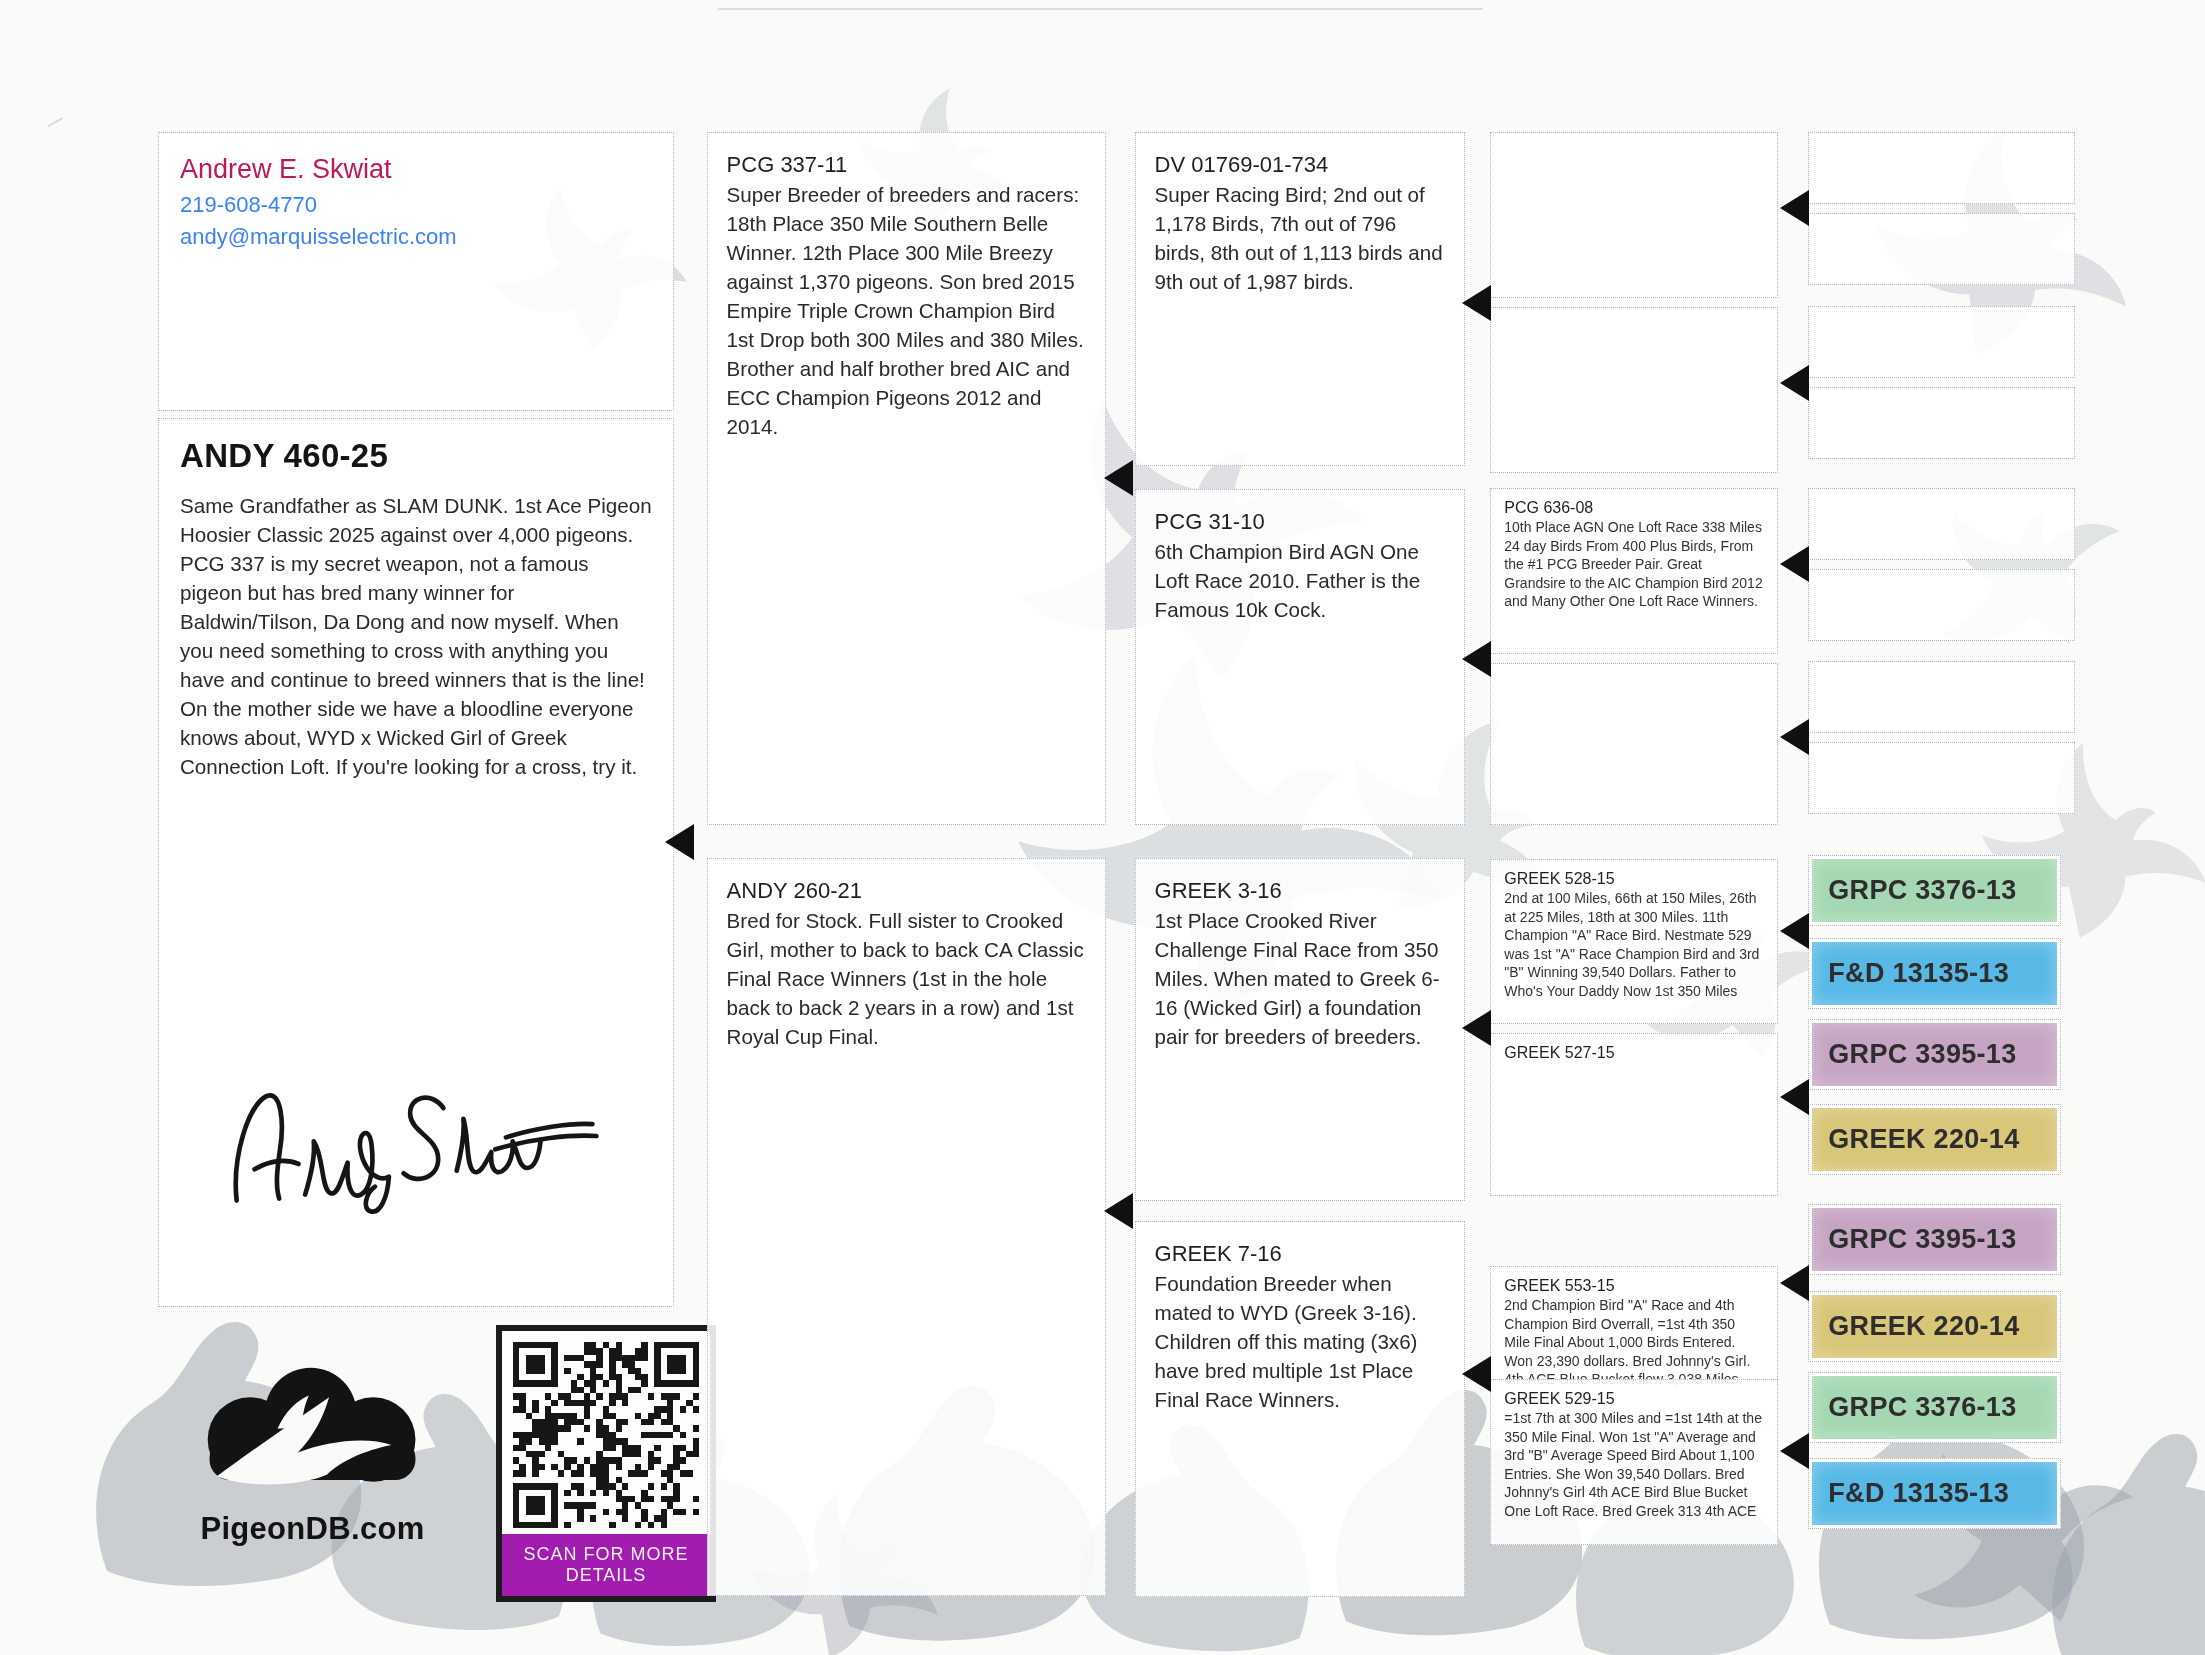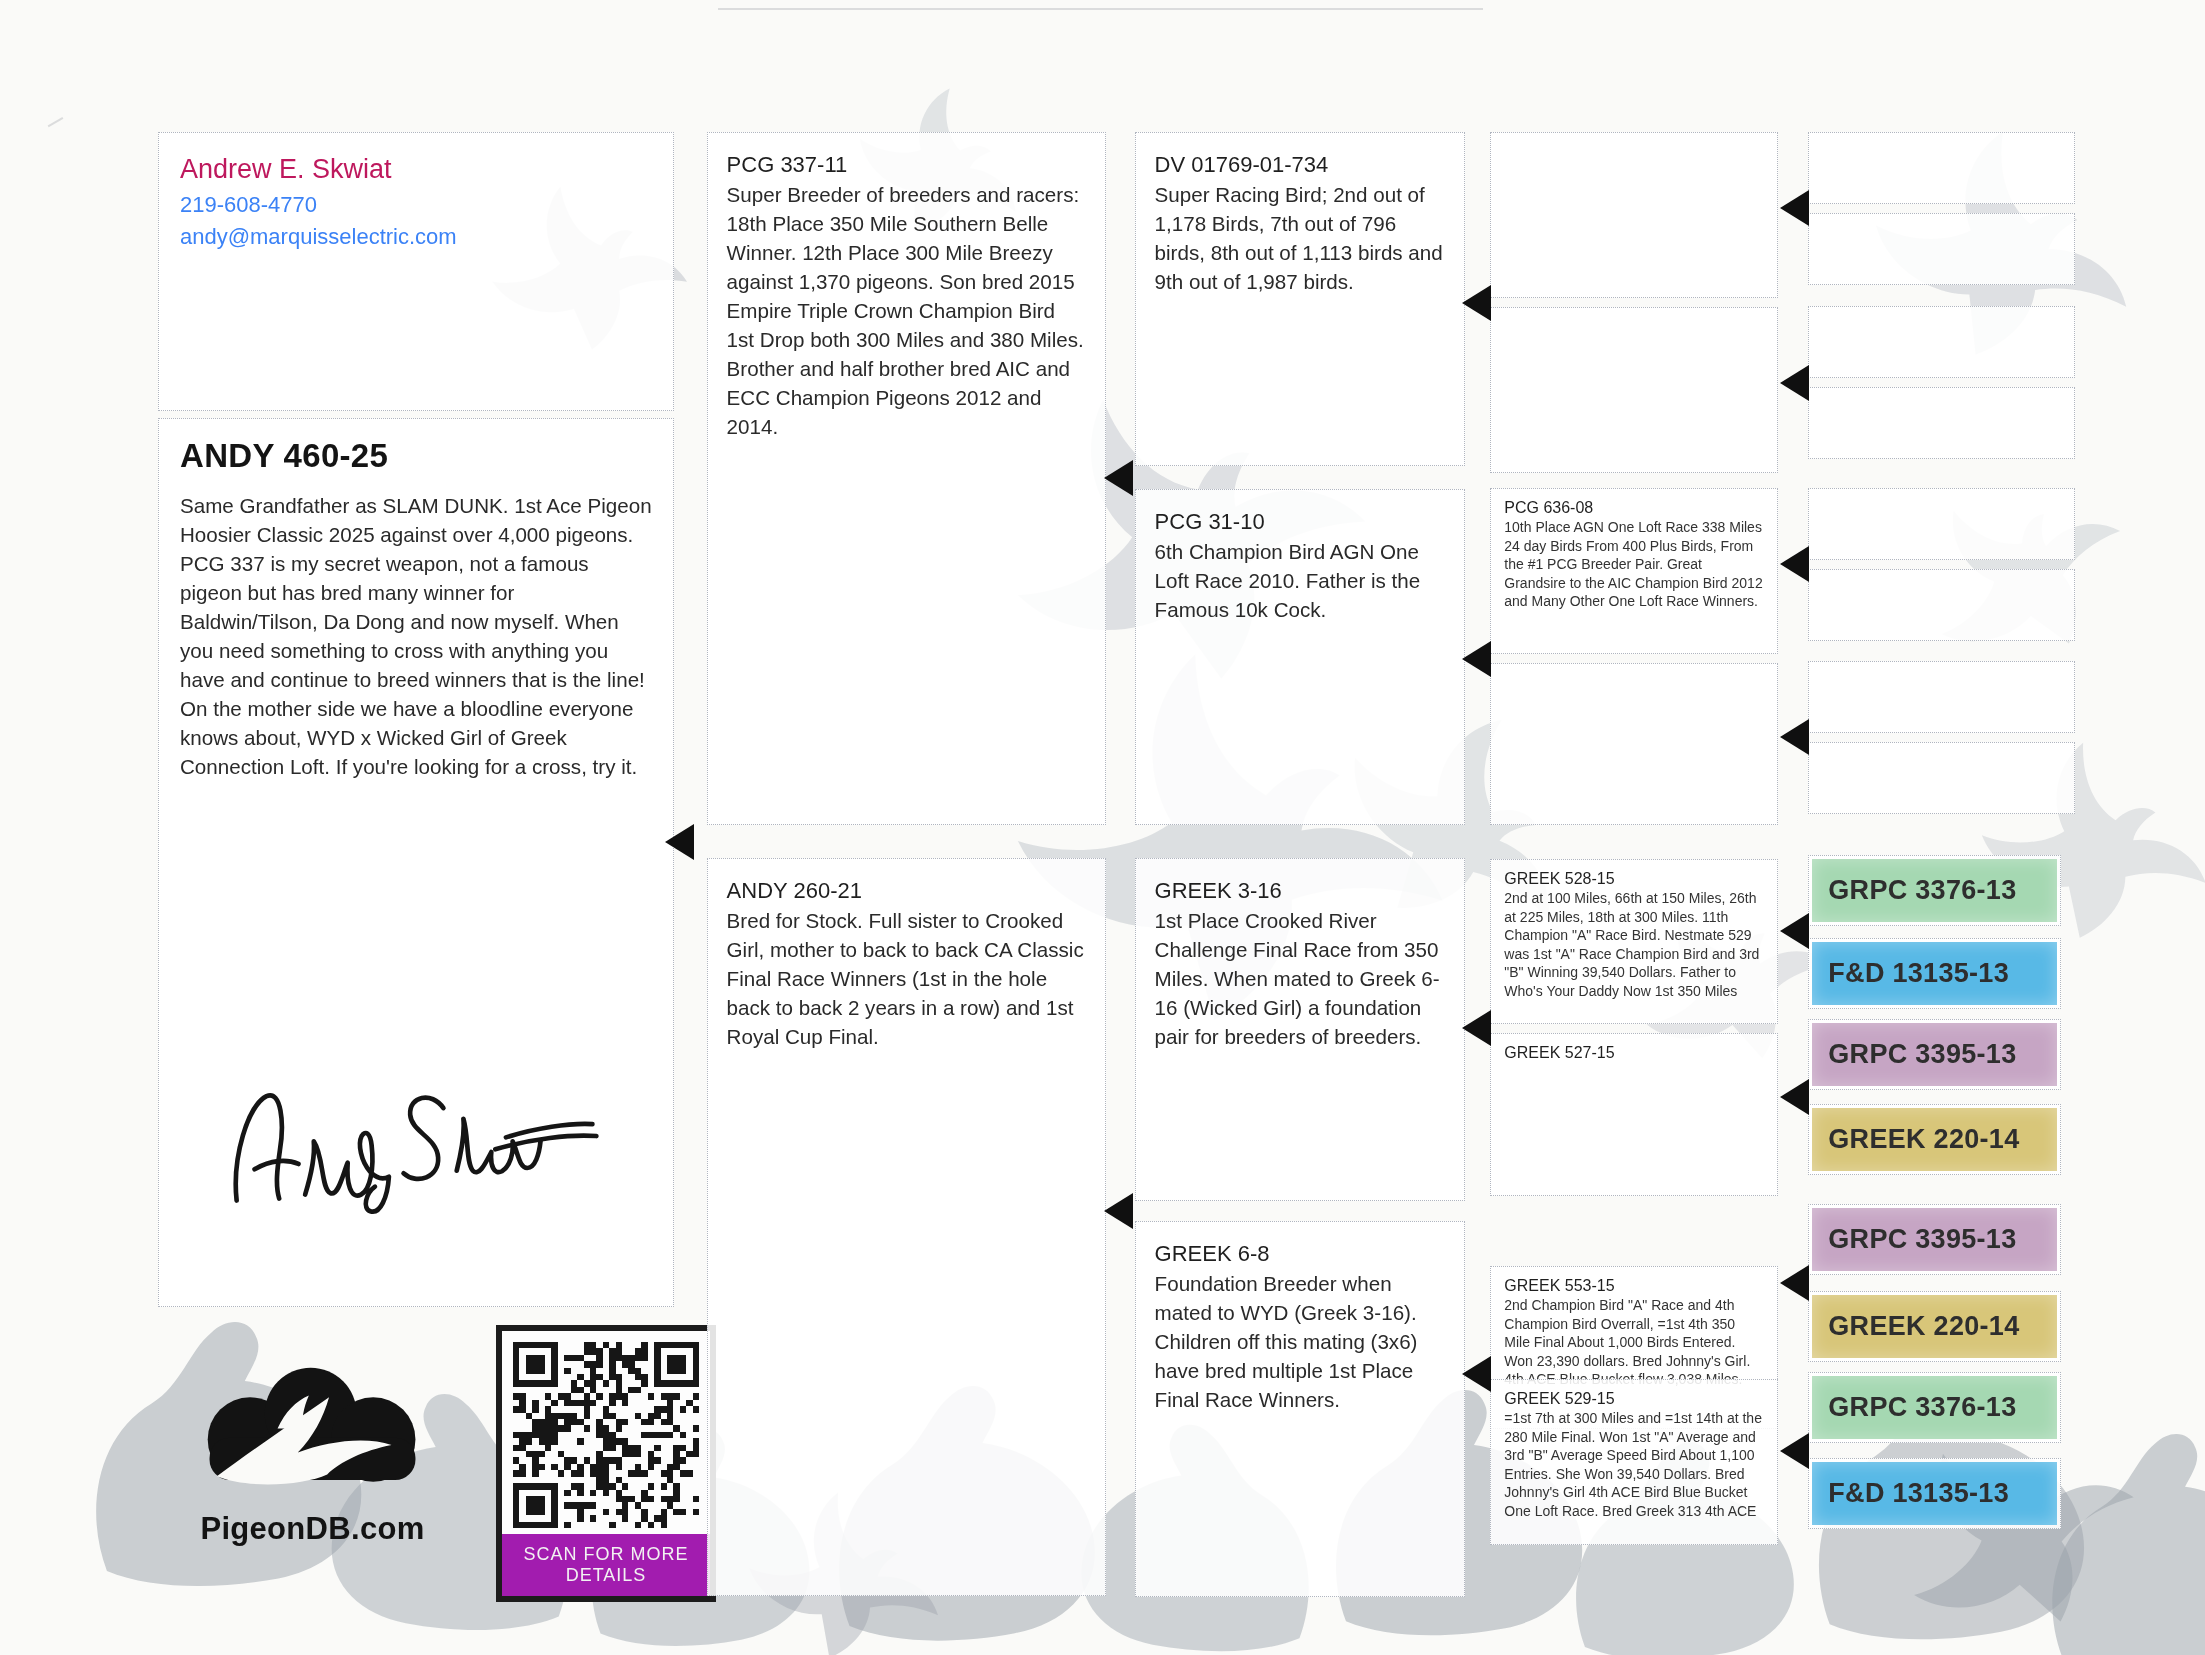--- a/index.html
+++ b/index.html
@@ -455,21 +455,21 @@
   </div>
   <div class="pbox pad-md" style="left:1135px;top:489px;width:330px;height:336px;">
     <div class="box-title">PCG 31-10</div>
     <div class="box-body">6th Champion Bird AGN One Loft Race 2010. Father is the Famous 10k Cock.</div>
   </div>
   <div class="pbox pad-md" style="left:1135px;top:858px;width:330px;height:343px;">
     <div class="box-title">GREEK 3-16</div>
     <div class="box-body">1st Place Crooked River Challenge Final Race from 350 Miles. When mated to Greek 6-16 (Wicked Girl) a foundation pair for breeders of breeders.</div>
   </div>
   <div class="pbox pad-md" style="left:1135px;top:1221px;width:330px;height:376px;">
-    <div class="box-title">GREEK 6-8</div>
+    <div class="box-title">GREEK 7-16</div>
     <div class="box-body">Foundation Breeder when mated to WYD (Greek 3-16). Children off this mating (3x6) have bred multiple 1st Place Final Race Winners.</div>
   </div>
 
   <div class="pbox" style="left:1490px;top:132px;width:288px;height:166px;"></div>
   <div class="pbox" style="left:1490px;top:307px;width:288px;height:166px;"></div>
   <div class="pbox sm pad-sm" style="left:1490px;top:488px;width:288px;height:166px;">
     <div class="box-title">PCG 636-08</div>
     <div class="box-body">10th Place AGN One Loft Race 338 Miles 24 day Birds From 400 Plus Birds, From the #1 PCG Breeder Pair. Great Grandsire to the AIC Champion Bird 2012 and Many Other One Loft Race Winners.</div>
   </div>
   <div class="pbox" style="left:1490px;top:663px;width:288px;height:162px;"></div>
@@ -479,21 +479,21 @@
   </div>
   <div class="pbox sm pad-sm" style="left:1490px;top:1033px;width:288px;height:163px;">
     <div class="box-title">GREEK 527-15</div>
   </div>
   <div class="pbox sm pad-sm" style="left:1490px;top:1266px;width:288px;height:163px;">
     <div class="box-title">GREEK 553-15</div>
     <div class="box-body">2nd Champion Bird "A" Race and 4th Champion Bird Overrall, =1st 4th 350 Mile Final About 1,000 Birds Entered. Won 23,390 dollars. Bred Johnny's Girl. 4th ACE Blue Bucket flew 3,038 Miles.</div>
   </div>
   <div class="pbox sm pad-sm" style="left:1490px;top:1379px;width:288px;height:166px;">
     <div class="box-title">GREEK 529-15</div>
-    <div class="box-body">=1st 7th at 300 Miles and =1st 14th at the 280 Mile Final. Won 1st "A" Average and 3rd "B" Average Speed Bird About 1,100 Entries. She Won 39,540 Dollars. Bred Johnny's Girl 4th ACE Bird Blue Bucket One Loft Race. Bred Greek 313 4th ACE</div>
+    <div class="box-body">=1st 7th at 300 Miles and =1st 14th at the 350 Mile Final. Won 1st "A" Average and 3rd "B" Average Speed Bird About 1,100 Entries. She Won 39,540 Dollars. Bred Johnny's Girl 4th ACE Bird Blue Bucket One Loft Race. Bred Greek 313 4th ACE</div>
   </div>
 
   <div class="pbox" style="left:1808px;top:132px;width:267px;height:72px;"></div>
   <div class="pbox" style="left:1808px;top:213px;width:267px;height:72px;"></div>
   <div class="pbox" style="left:1808px;top:306px;width:267px;height:72px;"></div>
   <div class="pbox" style="left:1808px;top:387px;width:267px;height:72px;"></div>
   <div class="pbox" style="left:1808px;top:488px;width:267px;height:72px;"></div>
   <div class="pbox" style="left:1808px;top:569px;width:267px;height:72px;"></div>
   <div class="pbox" style="left:1808px;top:661px;width:267px;height:72px;"></div>
   <div class="pbox" style="left:1808px;top:742px;width:267px;height:72px;"></div>

